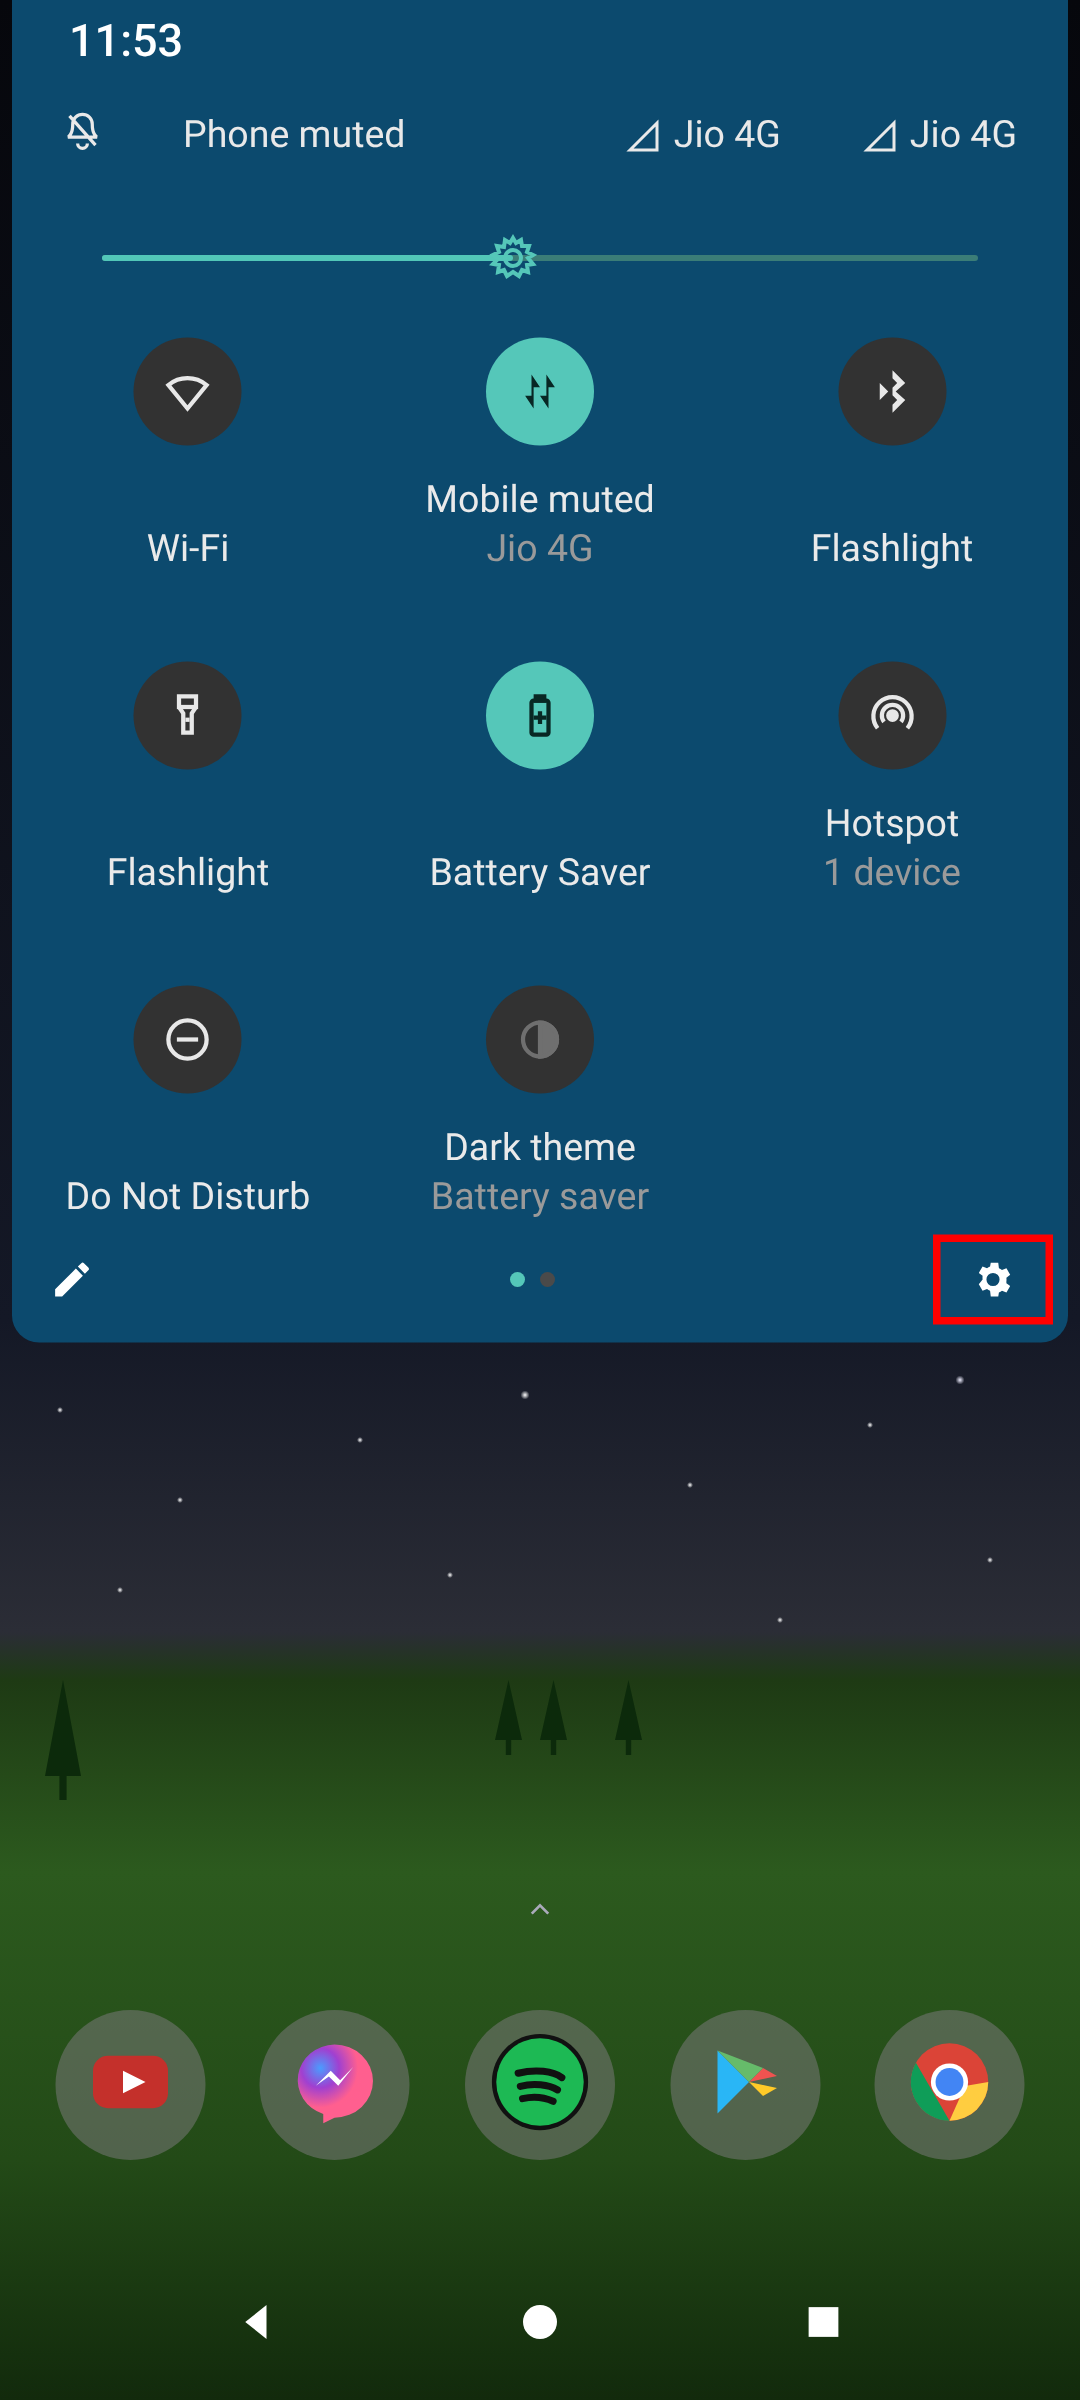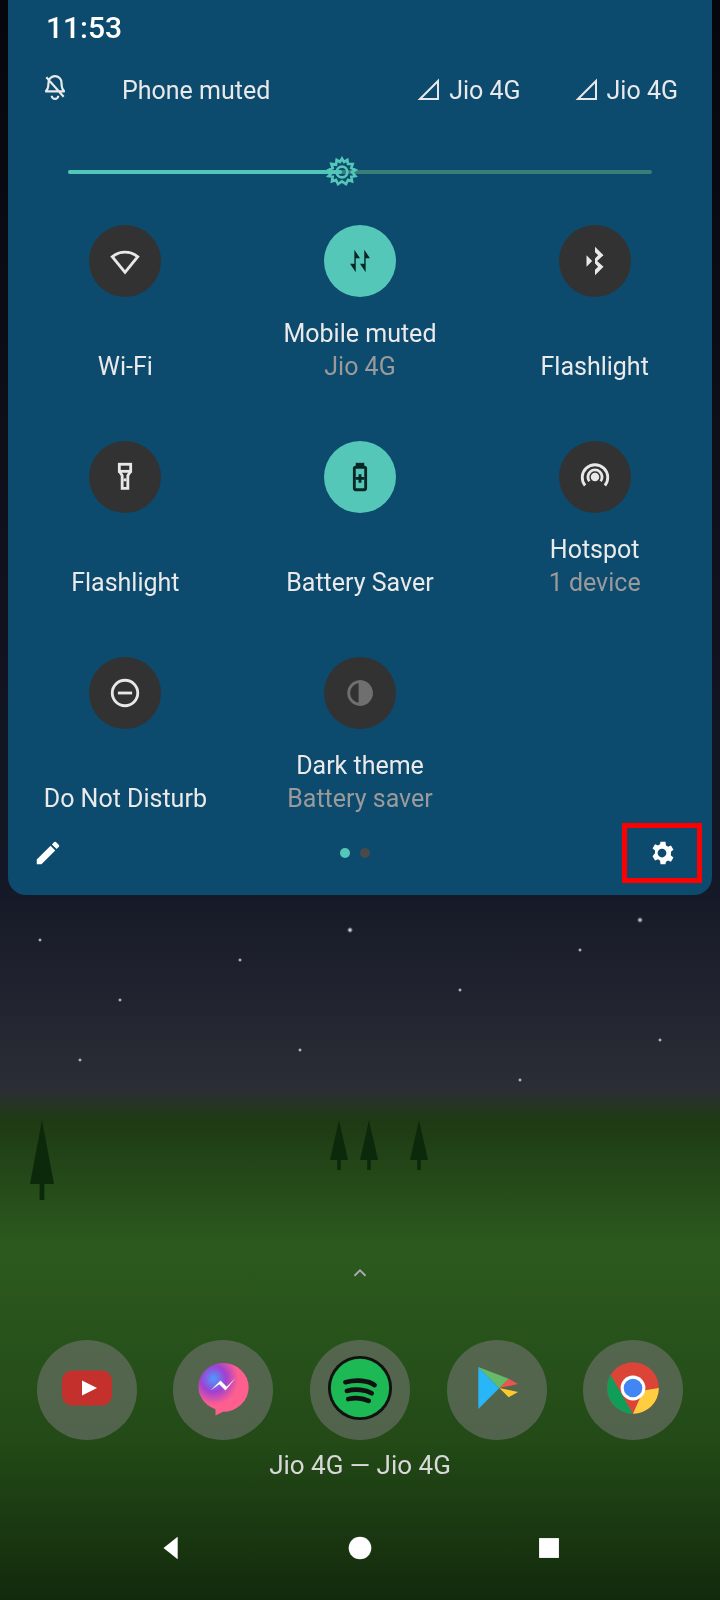--- a/index.html
+++ b/index.html
@@ -261,21 +261,20 @@
         <span><svg width="62" height="62" viewBox="0 0 24 24">
             <circle cx="12" cy="12" r="10" fill="#db4437"></circle>
             <path fill="#0f9d58" d="M12 22a10 10 0 01-8.66-15l5 8.66z"></path>
             <path fill="#ffcd40" d="M22 12a10 10 0 01-10 10l4-9z"></path>
             <circle cx="12" cy="12" r="4.8" fill="#fff"></circle>
             <circle cx="12" cy="12" r="3.6" fill="#4285f4"></circle>
           </svg></span>
       </div>
     </div>
 
-  <div class="carrier-line">Jio 4G — Jio 4G</div>
 
   <div class="navbar">
     <div><svg viewBox="0 0 24 24">
           <path d="M16 4l-10 8 10 8z"></path>
         </svg></div>
     <div><svg viewBox="0 0 24 24">
           <circle cx="12" cy="12" r="8"></circle>
         </svg></div>
     <div><svg viewBox="0 0 24 24">
           <rect x="5" y="5" width="14" height="14"></rect>

